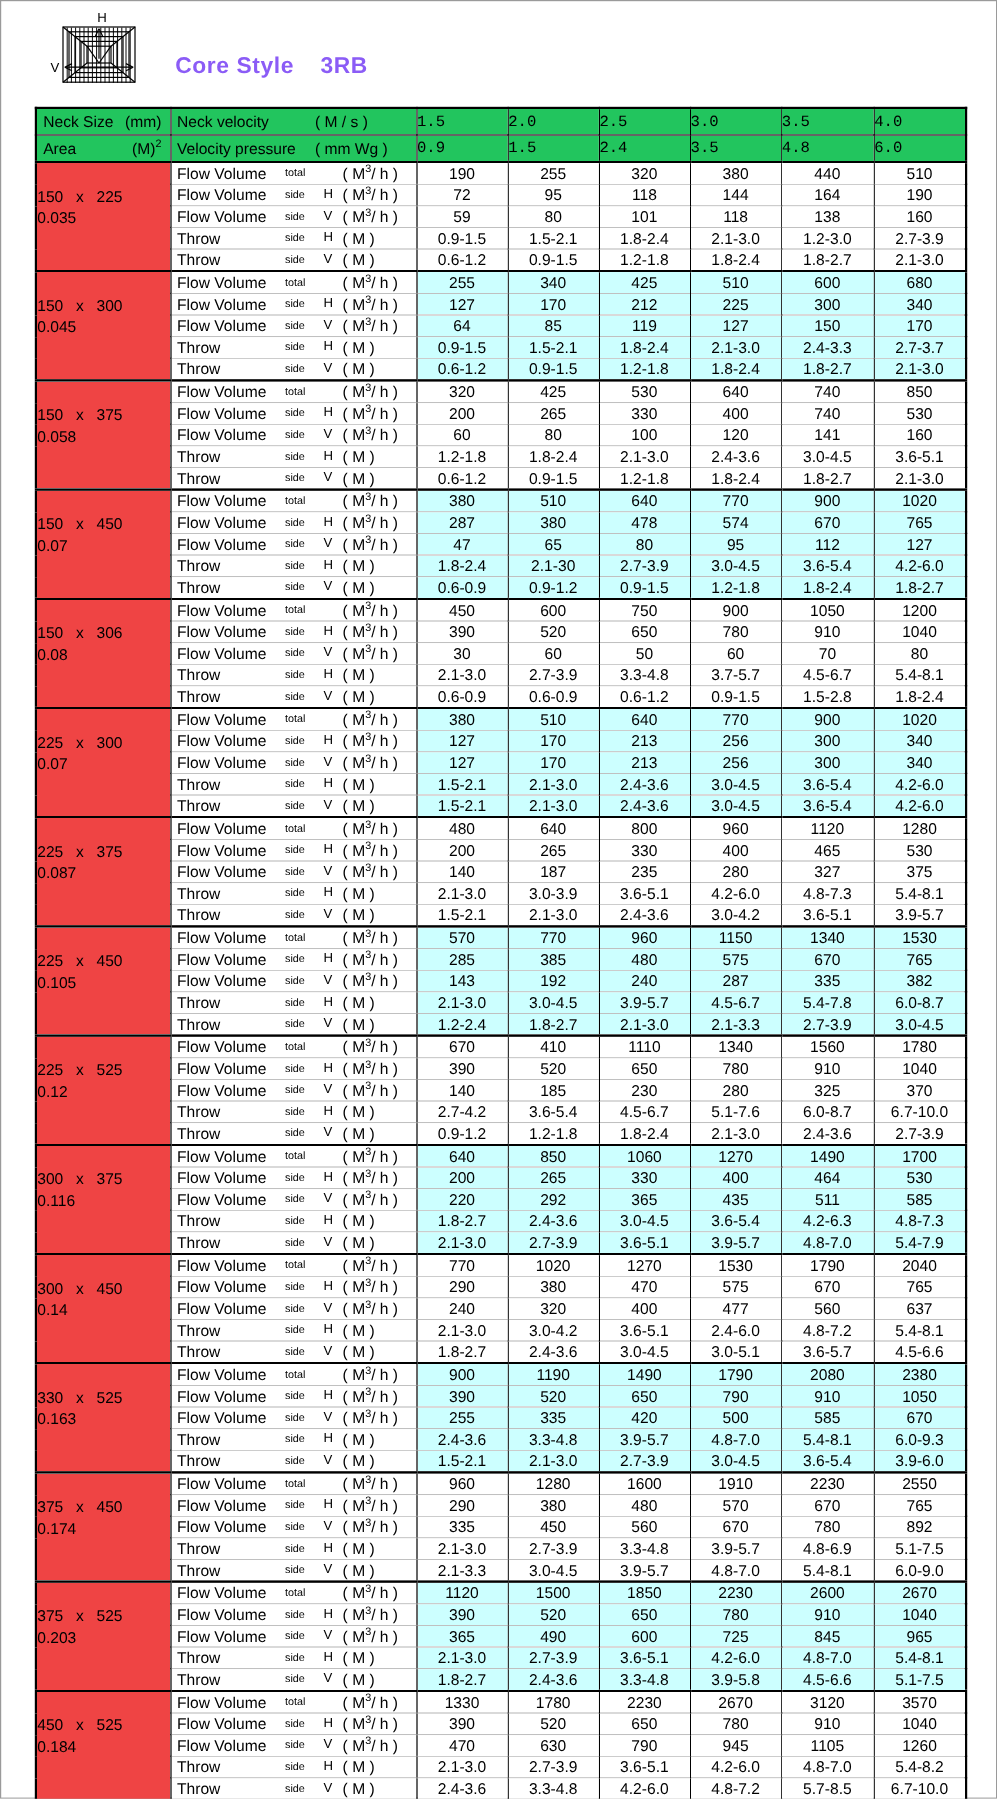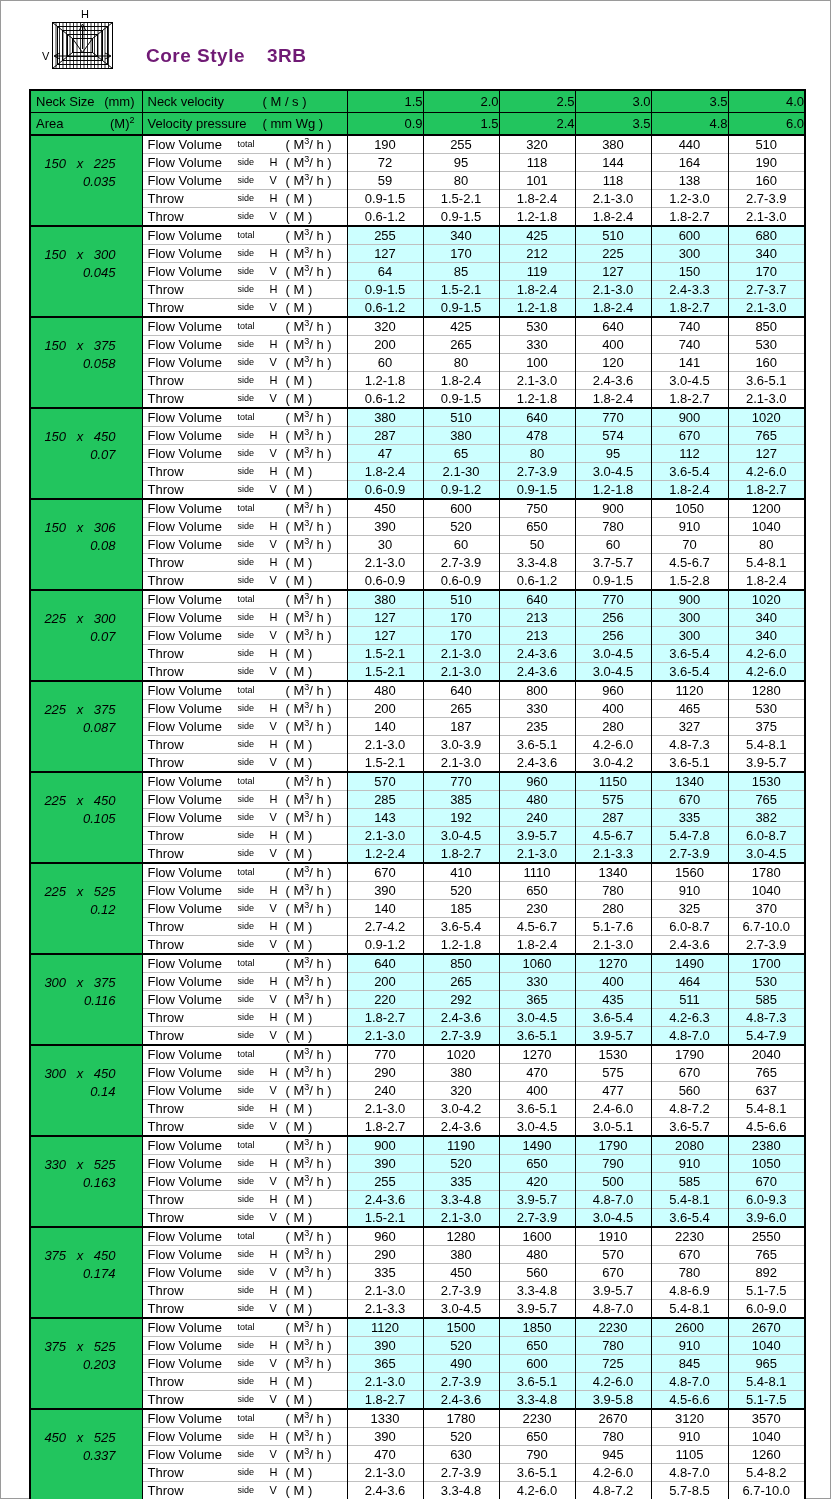--- a/index.html
+++ b/index.html
@@ -25,36 +25,36 @@
   thead tr.hrow2 td { border-bottom:2px solid #000; }
   tbody td {
     height:17px; line-height:17px;
     border-left:1px solid #000; border-right:1px solid #000;
     border-top:1px solid #C0C0C0;
   }
   tbody tr.block-start td { border-top:2px solid #000; }
   td.data-cell { text-align:center; background:#fff; }
   tr.shaded td.data-cell { background:#CCFFFF; }
   
-  td.neck-cell { vertical-align:top; text-align:right; background:#22c55e;font-style:italic; }
+  td.neck-cell { vertical-align:top; text-align:left; background:#ef4444; }
   .neck-size { margin-top:19px; word-spacing:7px; padding-right:26px; }
-  .neck-area { margin-top:1px; padding-right:26px;margin-left:28px; }
+  .neck-area { margin-top:1px; padding-right:26px; }
   
   td.label-cell { background:#fff; }
   .lab-name { position:absolute; left:5px; top:0; }
   .lab-qual { position:absolute; left:95px; top:0; font-size:9px; }
   .lab-axis { position:absolute; left:127px; top:0; font-size:11px; }
   .lab-unit { position:absolute; left:143px; top:0; }
   .lab-unit sup, .h-unit sup, .hu-sup { font-size:9px; }
   sup { line-height:0; }
   
   .h-label { position:absolute; left:5px; top:0; }
   .h-unit-right { position:absolute; right:7px; top:0; }
   .h-unit-mid { position:absolute; left:120px; top:0; }
-  thead td.h-val { text-align:right; }
+  thead td.h-val { text-align:left;font-family:Liberation Mono, monospace; }
 </style>
 </head>
 <body>
 
 <div class="page">
 
   <div class="logo">
     <svg viewBox="0 0 90 72">
       <g stroke="#000" stroke-width="1" fill="none">
 
@@ -99,21 +99,21 @@
         <line x1="15" y1="47" x2="21" y2="44"></line>
         <line x1="15" y1="47" x2="21" y2="50"></line>
         <line x1="72" y1="47" x2="66" y2="44"></line>
         <line x1="72" y1="47" x2="66" y2="50"></line>
       </g>
       <text x="46" y="9" font-size="11" text-anchor="middle" fill="#000">H</text>
       <text x="3" y="51" font-size="11" fill="#000">V</text>
     </svg>
   </div>
 
-  <div class="title" style="color:#701a75;">
+  <div class="title" style="color:#8b5cf6;">
     <span class="t1">Core Style</span><span class="t2">3RB</span>
   </div>
 
   <table class="main">
     <colgroup>
       <col style="width:112px">
         <col style="width:205px">
       <col style="width:76px">
         <col style="width:76px">
         <col style="width:76px">
@@ -1188,21 +1188,21 @@
           <td class="data-cell">1.8-2.7</td>
           <td class="data-cell">2.4-3.6</td>
           <td class="data-cell">3.3-4.8</td>
           <td class="data-cell">3.9-5.8</td>
           <td class="data-cell">4.5-6.6</td>
           <td class="data-cell">5.1-7.5</td>
         </tr>
         <tr class="block-start ">
           <td class="neck-cell" rowspan="5">
             <div class="neck-size">450 x 525</div>
-            <div class="neck-area">0.337</div>
+            <div class="neck-area">0.184</div>
           </td>
           <td class="label-cell">
             <span class="lab-name">Flow Volume</span>
             <span class="lab-qual">total</span>
             <span class="lab-axis"></span>
             <span class="lab-unit">( M<sup>3</sup>/ h )</span>
           </td>
           <td class="data-cell">1330</td>
           <td class="data-cell">1780</td>
           <td class="data-cell">2230</td>

